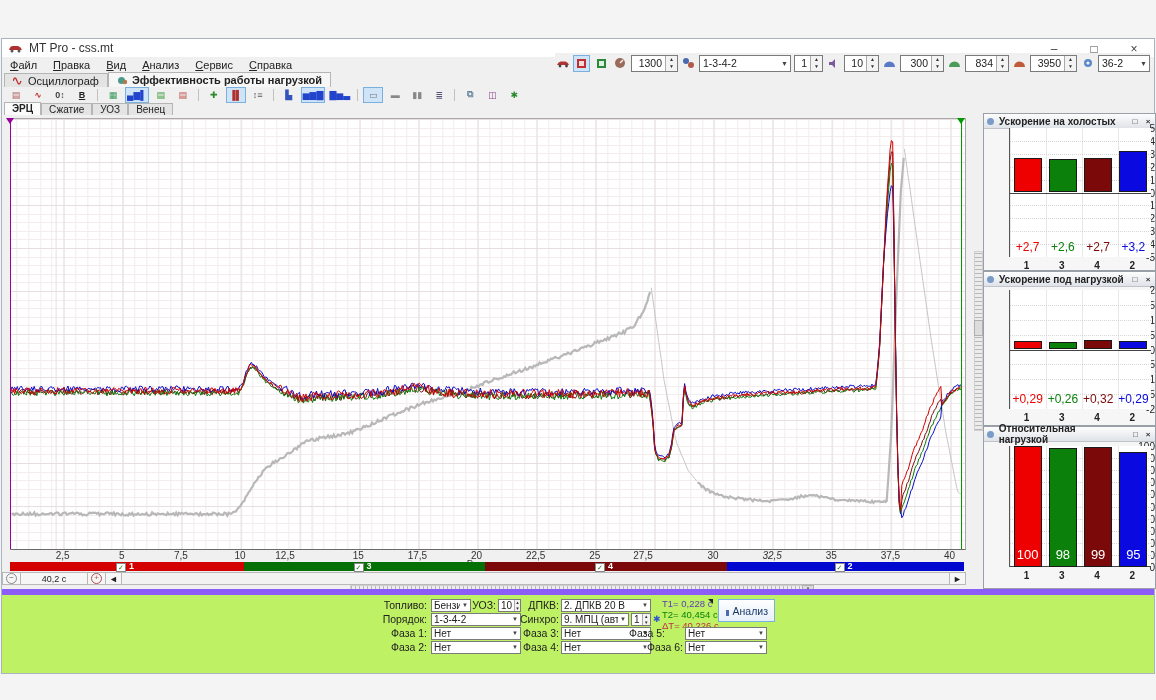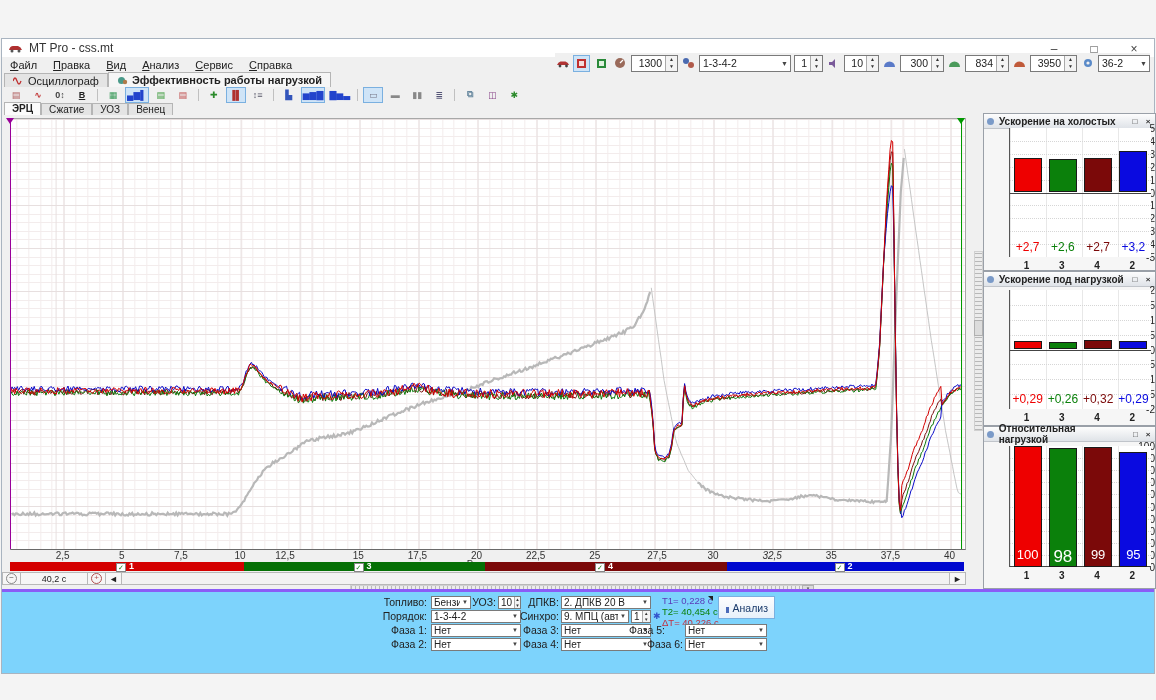--- a/index.html
+++ b/index.html
@@ -77,21 +77,21 @@
   .pbtn{font-size:8px;color:#333;width:10px;text-align:center;}
   .ylab{position:absolute;right:0;width:100%;text-align:right;font-size:10px;color:#222;}
   .pplot{position:absolute;background:#fff;border-left:1px solid #555;
      background-image:repeating-linear-gradient(to right,#e8e8e8 0 1px,transparent 1px 36px);}
   .gridline{position:absolute;left:0;right:0;height:0;border-top:1px dotted #d6d6d6;}
   .zero{position:absolute;left:0;right:0;height:1px;background:#444;}
   .bar{position:absolute;border:1px solid #1a1a1a;box-sizing:border-box;}
   .pval{position:absolute;font-size:12px;font-weight:bold;text-align:center;}
   .pcat{position:absolute;font-size:10px;font-weight:bold;text-align:center;color:#222;}
   
-  .bottompanel{position:absolute;left:0;top:550px;right:0;bottom:0;background:#7dd3fc;border-top:3px solid #8b5cf6;}
+  .bottompanel{position:absolute;left:0;top:550px;right:0;bottom:0;background:#bef264;border-top:6px solid #8b5cf6;}
   .flabel{position:absolute;font-size:10.5px;color:#222;text-align:right;line-height:13px;}
   .fcombo{position:absolute;height:13px;border:1px solid #7a7a7a;background:#fff;display:flex;box-sizing:border-box;}
   .fcombo .val{flex:1;font-size:10px;line-height:11px;padding:0 2px;white-space:nowrap;overflow:hidden;}
   .fcombo .dn{width:10px;font-size:6px;line-height:11px;text-align:center;color:#444;}
   .fspin{position:absolute;height:13px;border:1px solid #7a7a7a;background:#fff;display:flex;box-sizing:border-box;}
   .fspin .val{flex:1;font-size:10px;line-height:11px;text-align:right;padding:0 2px;}
   .fspin .arr{width:9px;border-left:1px solid #aaa;font-size:4.5px;line-height:5.5px;text-align:center;color:#333;background:#f3f3f3;}
   .tline{position:absolute;font-size:9.5px;line-height:11px;white-space:nowrap;}
   .analyze{position:absolute;left:716px;top:4px;width:57px;height:23px;border:1px solid #7ab0e0;background:linear-gradient(#fefefe,#e7f0fa);
      display:flex;align-items:center;justify-content:center;gap:3px;font-size:10.5px;color:#1a3a6a;}
@@ -307,21 +307,21 @@
       <span class="tick" style="left: 32.625px;">2,5</span>
       <span class="tick" style="left: 91.75px;">5</span>
       <span class="tick" style="left: 150.875px;">7,5</span>
       <span class="tick" style="left: 210px;">10</span>
       <span class="tick" style="left: 255px;">12,5</span>
       <span class="tick" style="left: 328.25px;">15</span>
       <span class="tick" style="left: 387.375px;">17,5</span>
       <span class="tick" style="left: 446.5px;">20</span>
       <span class="tick" style="left: 505.625px;">22,5</span>
       <span class="tick" style="left: 564.75px;">25</span>
-      <span class="tick" style="left: 627px; text-align: center;">27,5</span>
+      <span class="tick" style="left: 613px; text-align: center;">27,5</span>
       <span class="tick" style="left: 683px;">30</span>
       <span class="tick" style="left: 742.125px; font-style: italic;">32,5</span>
       <span class="tick" style="left: 801.25px;">35</span>
       <span class="tick" style="left: 860.375px;">37,5</span>
       <span class="tick" style="left: 919.5px;">40</span>
     </div>
   <div class="xlabel">Время, с</div>
   <div class="bandrow" id="bandrow">
       <div class="band" style="left: 0px; width: 234px; background: rgb(212, 0, 0);">
         <span class="cb" style="left: 106px;">✓</span>
@@ -482,21 +482,21 @@
           <div class="gridline" style="top: 48.4px;"></div>
           <div class="gridline" style="top: 60.5px;"></div>
           <div class="gridline" style="top: 72.6px;"></div>
           <div class="gridline" style="top: 84.7px;"></div>
           <div class="gridline" style="top: 96.8px;"></div>
           <div class="gridline" style="top: 108.9px;"></div>
           <div class="zero" style="top: 120px;"></div>
           <div class="bar" style="background: rgb(238, 0, 0); left: 3.625px; width: 28px; top: 0px; height: 121px;"></div>
           <div class="pval" style="left: 0px; width: 35.25px; color: rgb(255, 255, 255); top: 101px; font-size: 13px; font-weight: normal;">100</div>
           <div class="bar" style="background: rgb(11, 128, 11); left: 38.875px; width: 28px; top: 2.42px; height: 118.58px;"></div>
-          <div class="pval" style="left: 35.25px; width: 35.25px; color: rgb(255, 255, 255); top: 101px; font-size: 17px; font-weight: normal;">98</div>
+          <div class="pval" style="left: 35.25px; width: 35.25px; color: rgb(255, 255, 255); top: 101px; font-size: 13px; font-weight: normal;">98</div>
           <div class="bar" style="background: rgb(123, 9, 9); left: 74.125px; width: 28px; top: 1.21px; height: 119.79px;"></div>
           <div class="pval" style="left: 70.5px; width: 35.25px; color: rgb(255, 255, 255); top: 101px; font-size: 13px; font-weight: normal;">99</div>
           <div class="bar" style="background: rgb(10, 10, 224); left: 109.375px; width: 28px; top: 6.05px; height: 114.95px;"></div>
           <div class="pval" style="left: 105.75px; width: 35.25px; color: rgb(255, 255, 255); top: 101px; font-size: 13px; font-weight: normal;">95</div>
         </div>
       </div>
     </div>
 
   <div class="bottompanel" id="bottompanel">
     <div class="flabel" style="left:365px;top:4px;width:60px">Топливо:</div>

